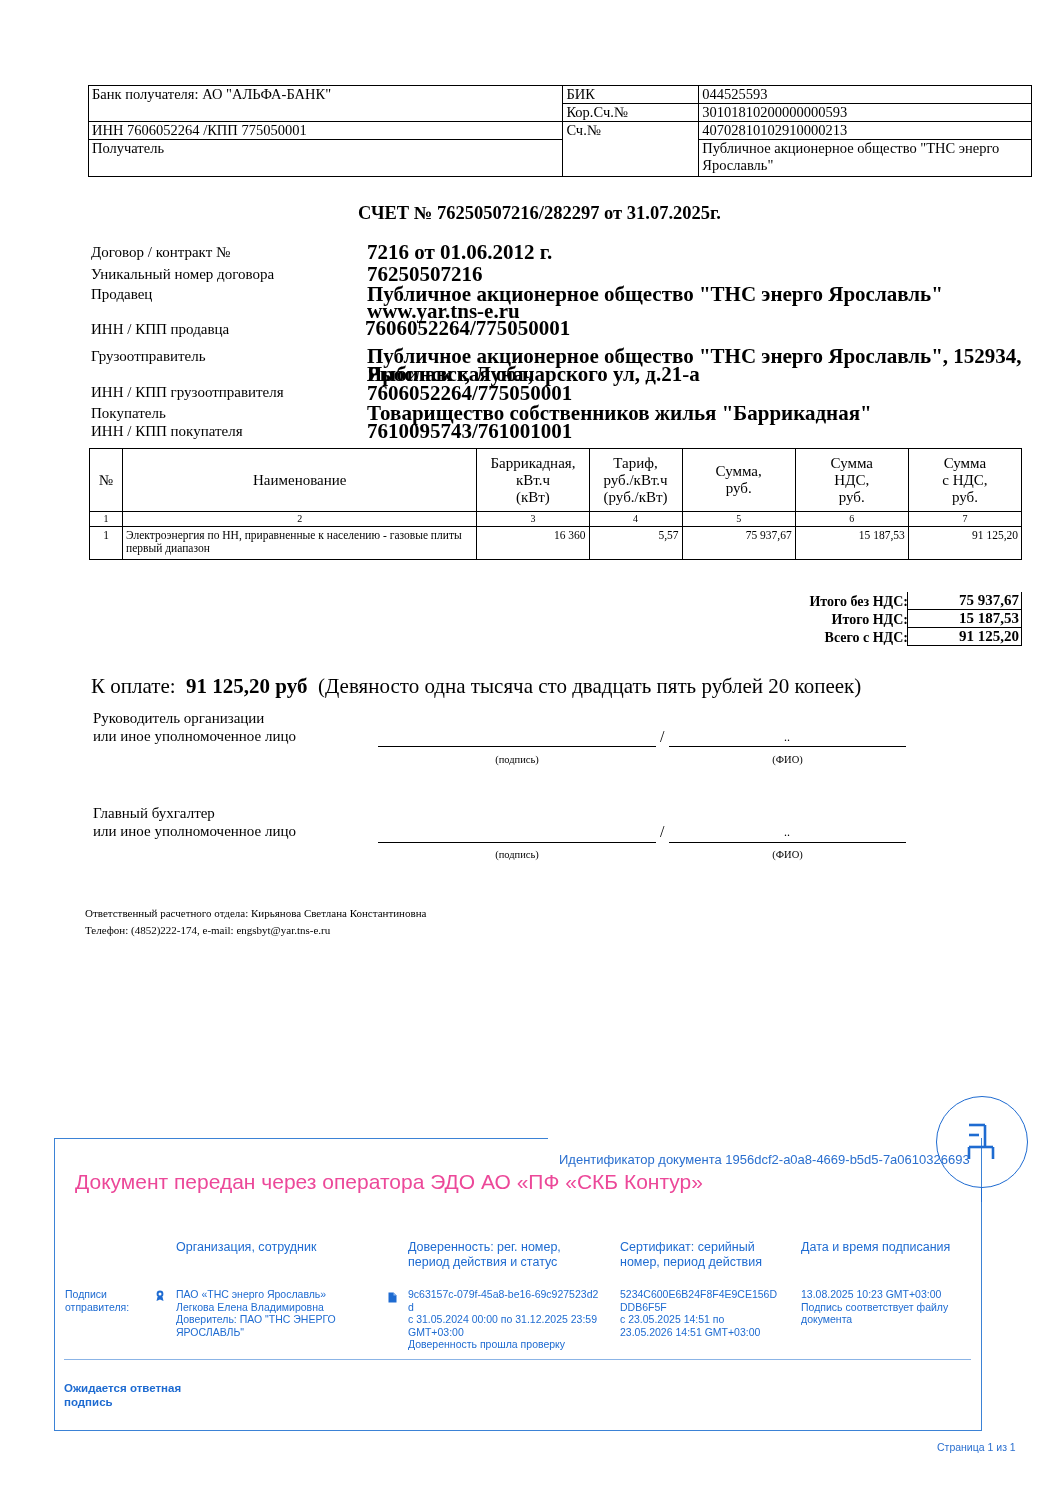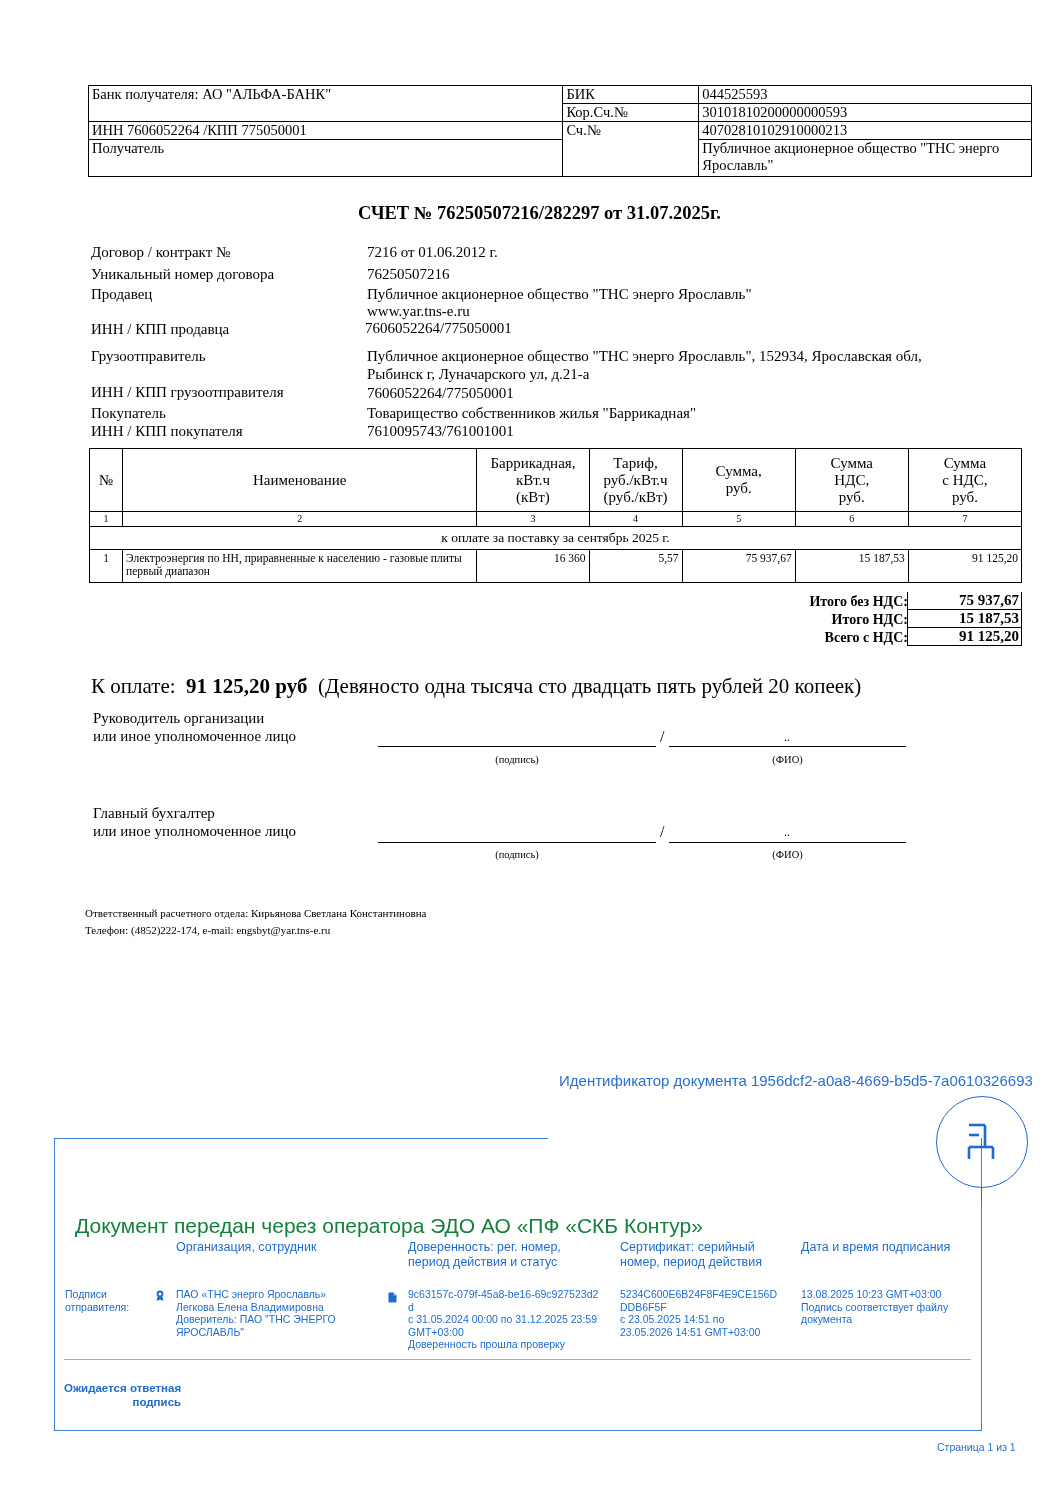--- a/index.html
+++ b/index.html
@@ -6,21 +6,21 @@
   body { width:1061px; height:1500px; position:relative; overflow:hidden; color:#000; font-family:"Liberation Serif", serif; }
   .abs { position:absolute; }
 
   
   table.bank { position:absolute; left:88px; top:85px; width:944px; border-collapse:collapse; font-size:14.5px; }
   table.bank td { border:1.3px solid #000; padding:0 3px; line-height:17px; vertical-align:top; }
 
   .title { position:absolute; left:0; width:1061px; top:203px; text-align:center; font-family:Liberation Serif, serif; font-weight:bold; font-size:18.5px;margin-left:9px; }
 
   .info { position:absolute; left:91px; font-size:15px; line-height:18px; }
-  .infov { position:absolute; left:367px; font-size:15px; line-height:18px; font-weight:normal; }
+  .infov { position:absolute; left:367px; font-size:21px; line-height:18px; font-weight:bold; }
 
   table.items { position:absolute; left:89px; top:448px; width:933px; border-collapse:collapse; font-size:15px; }
   table.items td { border:1.3px solid #000; text-align:center; vertical-align:middle; padding:0 3px; }
   table.items tr.head td { height:62px; line-height:17px; }
   table.items tr.nums td { font-size:10px; height:14px; line-height:12px; }
   table.items tr.sect td { height:22px; font-size:13.5px; }
   table.items tr.row td { font-size:11.5px; height:30px; line-height:13px; vertical-align:top; padding-top:2px; }
   table.items tr.row td.l { text-align:left; }
   table.items tr.row td.r { text-align:right; }
 
@@ -32,26 +32,26 @@
   .line { position:absolute; height:0; border-top:1.3px solid #000; }
   .cap { position:absolute; font-size:10.5px; text-align:center; }
   .slash { position:absolute; font-size:16px; }
   .dots { position:absolute; font-size:12px; }
   .small { position:absolute; left:85px; font-size:11px; line-height:16px; }
 
   
   .edo { font-family:"Liberation Sans", sans-serif; color:#1e6bd1; }
   .edo-box { position:absolute; left:54px; top:1138px; width:926px; height:292px; border-left:1.3px solid #3b82d6; border-right:1.3px solid #3b82d6; border-bottom:1.3px solid #3b82d6; }
   .edo-topline { position:absolute; left:54px; top:1138px; width:494px; border-top:1.3px solid #3b82d6; }
-  .edo-id { position:absolute; left:559px; top:1072px; font-size:15px; color:#2a6fcf; }
-  .edo-title { position:absolute; left:75px; top:1214px; font-size:21px; color:#15803d; }
+  .edo-id { position:absolute; left:559px; top:1152px; font-size:13px; color:#2a6fcf; }
+  .edo-title { position:absolute; left:75px; top:1170px; font-size:21px; color:#ec4899; }
   .edo-h { position:absolute; top:1240px; font-size:12.5px; line-height:15px; color:#1e6bd1; }
   .edo-t { position:absolute; top:1288px; font-size:10.5px; line-height:12.5px; color:#1e6bd1; }
   .edo-sep { position:absolute; left:64px; top:1359px; width:907px; border-top:1.3px solid #8bb4e6; }
-  .edo-await { position:absolute; left:64px; top:1381px; font-size:11.5px; line-height:14px; font-weight:bold; color:#1e6bd1;text-align:right; }
+  .edo-await { position:absolute; left:64px; top:1381px; font-size:11.5px; line-height:14px; font-weight:bold; color:#1e6bd1; }
   .edo-logo { position:absolute; left:936px; top:1096px; width:92px; height:92px; border:1.8px solid #1e6bd1; border-radius:50%; box-sizing:border-box; }
   .edo-stem { position:absolute; left:981px; top:1188px; height:14px; border-left:1.3px solid #1e6bd1; }
   .edo-page { position:absolute; left:937px; top:1441px; font-size:10.5px; color:#2a6fcf; }
 </style>
 </head>
 <body>
 
 <table class="bank">
   <colgroup>
       <col style="width:475px">
@@ -155,23 +155,20 @@
   </tr>
   <tr class="nums">
     <td>1</td>
     <td>2</td>
     <td>3</td>
     <td>4</td>
     <td>5</td>
     <td>6</td>
     <td>7</td>
   </tr>
-  <tr class="sect">
-    <td colspan="7">к оплате за поставку за сентябрь 2025 г.</td>
-  </tr>
   <tr class="row">
     <td>1</td>
     <td class="l">Электроэнергия по НН, приравненные к населению - газовые плиты первый диапазон</td>
     <td class="r">16 360</td>
     <td class="r">5,57</td>
     <td class="r">75 937,67</td>
     <td class="r">15 187,53</td>
     <td class="r">91 125,20</td>
   </tr>
 </tbody>

